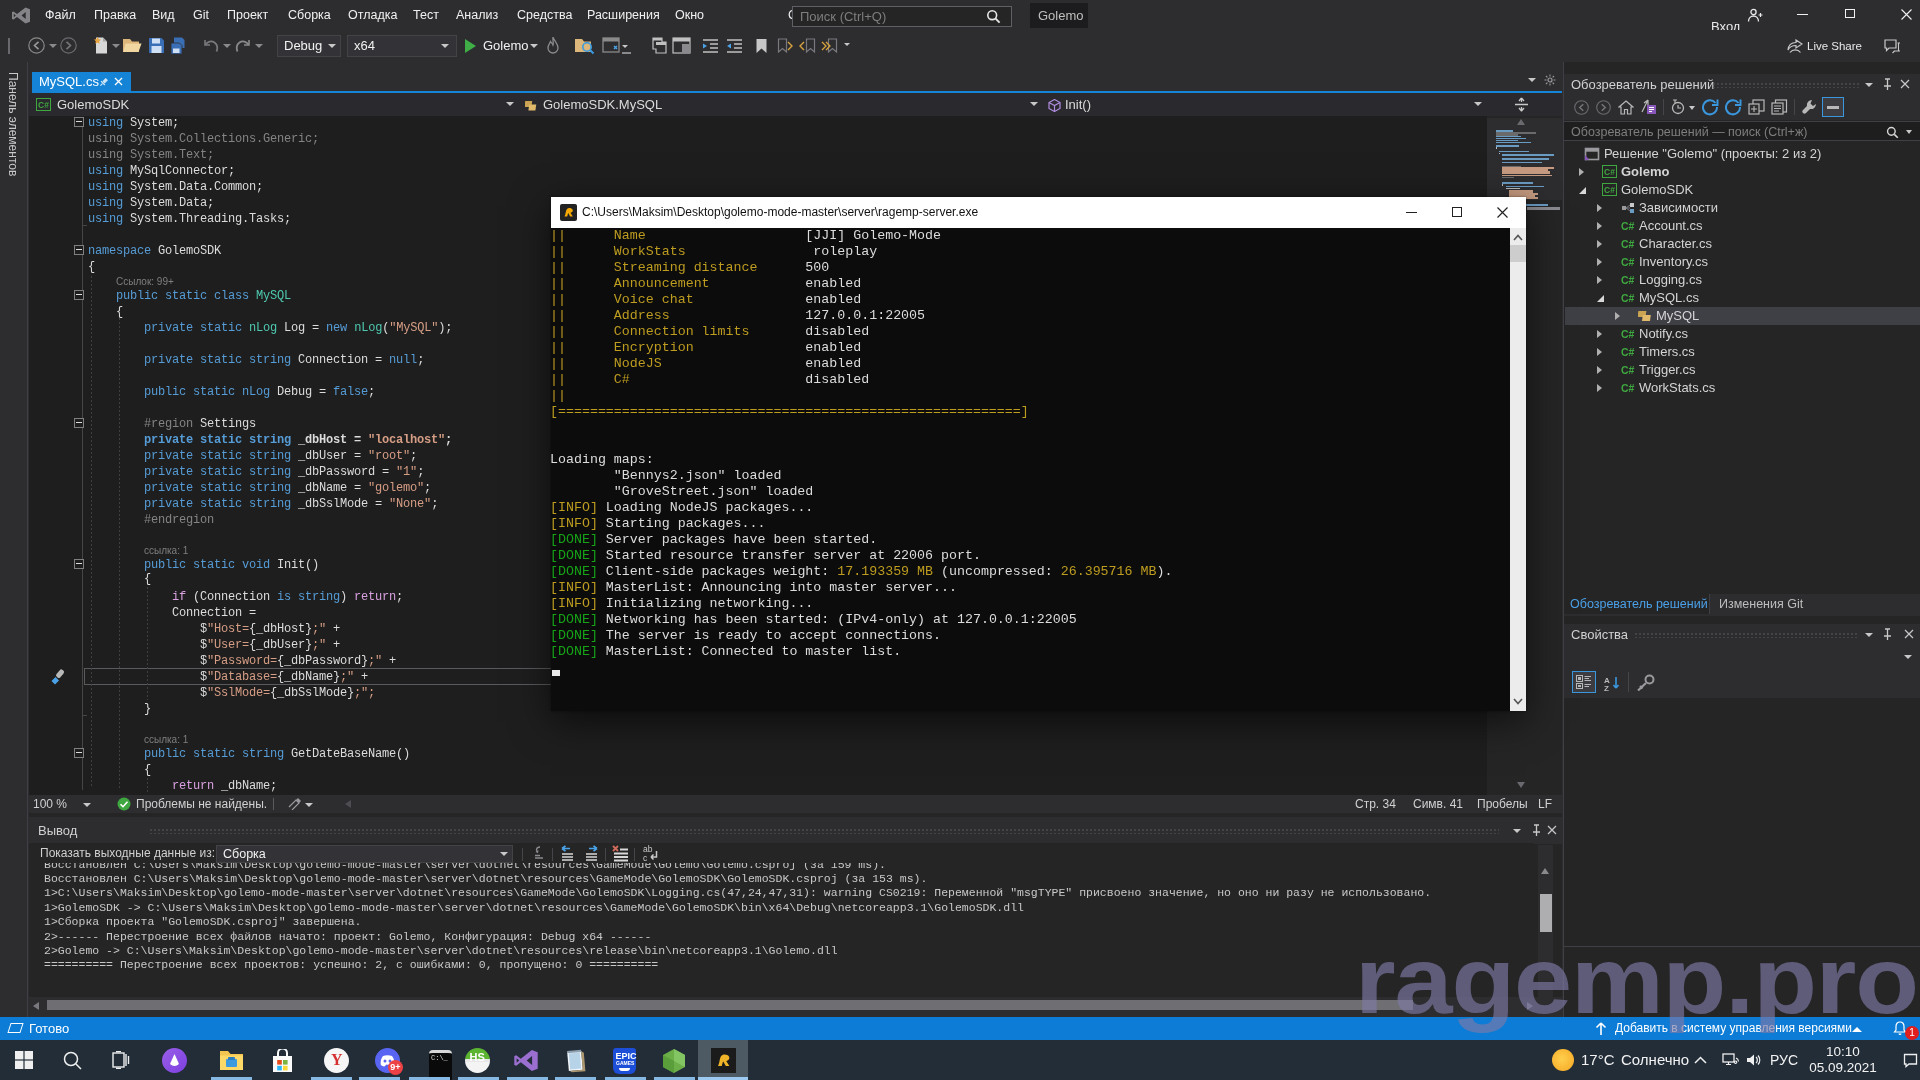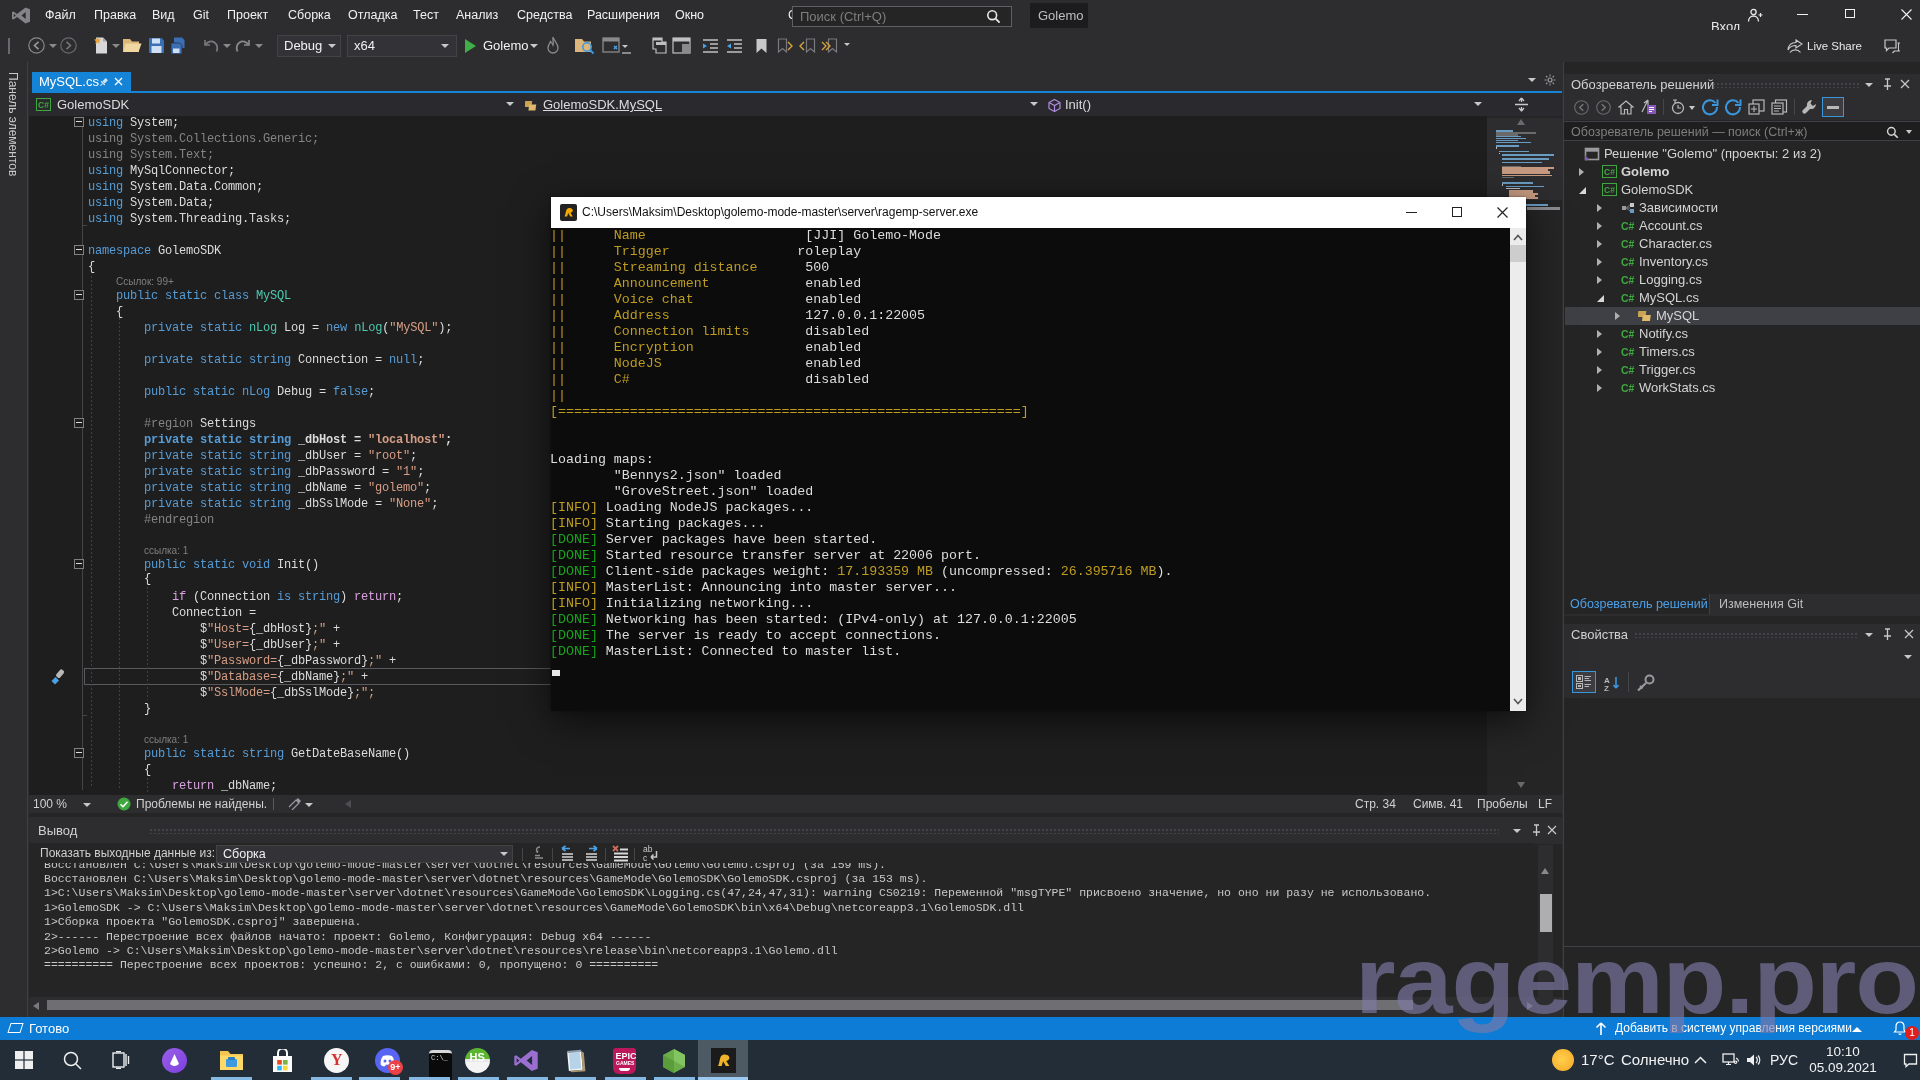--- a/index.html
+++ b/index.html
@@ -230,21 +230,21 @@
       </svg>
 
     <div class="abs" style="left:29px;top:93px;width:1533px;height:23px;background:#2a2a2e;"></div>
     <div class="abs" style="left:36px;top:98px;width:15px;height:13px;border:1px solid #3fa73f;background:#2a2a2e;color:#3fa73f;font-size:8.5px;font-weight:bold;text-align:center;line-height:12px;">C#</div>
     <span class="abs" style="left:57px;top:93px;height:23px;line-height:23px;color:#dcdcdc;font-size:13px;">GolemoSDK</span>
     <div class="caret" style="left:506px;top:102px;border-left-width:4px;border-right-width:4px;"></div>
     <svg class="abs" style="left:525px;top:99px;" width="14" height="12" viewBox="0 0 14 12">
         <rect x="0.5" y="2" width="7" height="6" fill="#caa353" transform="skewX(-8)"></rect>
         <rect x="5" y="5.5" width="7" height="6" fill="#e0b96a" transform="skewX(-8)"></rect>
       </svg>
-    <span class="abs" style="left:543px;top:93px;height:34px;line-height:23px;color:#dcdcdc;font-size:13px;text-decoration:underline;">GolemoSDK.MySQL</span>
+    <span class="abs" style="left:543px;top:93px;height:34px;line-height:23px;color:#dcdcdc;font-size:13px;">GolemoSDK.MySQL</span>
     <div class="caret" style="left:1030px;top:102px;border-left-width:4px;border-right-width:4px;"></div>
     <svg class="abs" style="left:1048px;top:99px;" width="13" height="13" viewBox="0 0 13 13">
         <path d="M6.5 0.5 L12 3.5 V9.5 L6.5 12.5 L1 9.5 V3.5 z" fill="none" stroke="#b18ce0" stroke-width="1.2"></path>
         <path d="M1 3.5 L6.5 6.5 L12 3.5 M6.5 6.5 V12.5" fill="none" stroke="#b18ce0" stroke-width="1.2"></path>
       </svg>
     <span class="abs" style="left:1065px;top:93px;height:23px;line-height:23px;color:#dcdcdc;font-size:13px;">Init()</span>
     <div class="caret" style="left:1474px;top:102px;border-left-width:4px;border-right-width:4px;"></div>
 
     <div class="abs" style="left:1487px;top:93px;width:75px;height:23px;background:#2a2a2e;"></div>
     <svg class="abs" style="left:1514px;top:97px;" width="15" height="15" viewBox="0 0 15 15">
@@ -637,21 +637,21 @@
       <div class="abs" style="left:855px;top:15px;width:11px;height:1px;background:#222;"></div>
       <div class="abs" style="left:901px;top:10px;width:10px;height:10px;border:1.2px solid #222;"></div>
       <svg class="abs" style="left:946px;top:10px;" width="11" height="11" viewBox="0 0 11 11">
           <path d="M0.5 0.5 L10.5 10.5 M10.5 0.5 L0.5 10.5" stroke="#222" stroke-width="1.2"></path>
         </svg>
     </div>
 
     <div class="abs" style="left:0;top:31px;width:975px;height:483px;background:#0c0c0c;">
 <div id="context" class="abs" style="left:-1px;top:0px;">
 <div class="con-line" style="left:0;top:0px;"><span class="cy">||      Name</span><span class="wh">                    [JJI] Golemo-Mode</span></div>
-<div class="con-line" style="left:0;top:16px;"><span class="cy">||      Trigger</span><span class="wh">                roleplay</span></div>
+<div class="con-line" style="left:0;top:16px;"><span class="cy">||      WorkStats</span><span class="wh">                roleplay</span></div>
 <div class="con-line" style="left:0;top:32px;"><span class="cy">||      Streaming distance</span><span class="wh">      500</span></div>
 <div class="con-line" style="left:0;top:48px;"><span class="cy">||      Announcement</span><span class="wh">            enabled</span></div>
 <div class="con-line" style="left:0;top:64px;"><span class="cy">||      Voice chat</span><span class="wh">              enabled</span></div>
 <div class="con-line" style="left:0;top:80px;"><span class="cy">||      Address</span><span class="wh">                 127.0.0.1:22005</span></div>
 <div class="con-line" style="left:0;top:96px;"><span class="cy">||      Connection limits</span><span class="wh">       disabled</span></div>
 <div class="con-line" style="left:0;top:112px;"><span class="cy">||      Encryption</span><span class="wh">              enabled</span></div>
 <div class="con-line" style="left:0;top:128px;"><span class="cy">||      NodeJS</span><span class="wh">                  enabled</span></div>
 <div class="con-line" style="left:0;top:144px;"><span class="cy">||      C#</span><span class="wh">                      disabled</span></div>
 <div class="con-line" style="left:0;top:160px;"><span class="cy">||</span></div>
 <div class="con-line" style="left:0;top:176px;"><span class="cy">[==========================================================]</span></div>
@@ -769,21 +769,21 @@
 
     <svg class="abs" style="left:563px;top:9px;" width="23" height="24" viewBox="0 0 23 24">
         <g transform="rotate(-5 12 12)">
           <path d="M5 2.5 H19 V21.5 H5 z" fill="#f2f6fa"></path>
           <path d="M6.5 4 H17.5 V20 H6.5 z" fill="#b7d3e8"></path>
           <path d="M5 2.5 H19" stroke="#8da0b0" stroke-width="2.2"></path>
           <path d="M19 2.5 L21.5 4.5 L21.5 23 L8 23 L6 21.5 H19 z" fill="#c8ab7a" opacity="0.85"></path>
         </g>
       </svg>
 
-    <div class="abs" style="left:613px;top:8px;width:23px;height:26px;background:#be185d;border-radius:3px 3px 6px 6px;">
+    <div class="abs" style="left:613px;top:8px;width:23px;height:26px;background:#1d4ed8;border-radius:3px 3px 6px 6px;">
       <span class="abs" style="left:2.5px;top:3px;font-size:9px;font-weight:bold;color:#fff;letter-spacing:0;">EPIC</span>
       <span class="abs" style="left:3px;top:12px;font-size:5px;font-weight:bold;color:#fff;">GAMES</span>
       <div class="abs" style="left:6px;top:20px;width:11px;height:3px;background:#fff;border-radius:0 0 5px 5px;"></div>
     </div>
 
     <svg class="abs" style="left:661px;top:8px;" width="26" height="26" viewBox="0 0 26 26">
         <path d="M13 1 L24 7 V19 L13 25 L2 19 V7 z" fill="#6cae48"></path>
         <path d="M13 1 L24 7 V19 L13 13 z" fill="#84c563"></path>
         <path d="M13 25 L2 19 V7 L13 13 z" fill="#5a9e3c"></path>
       </svg>

